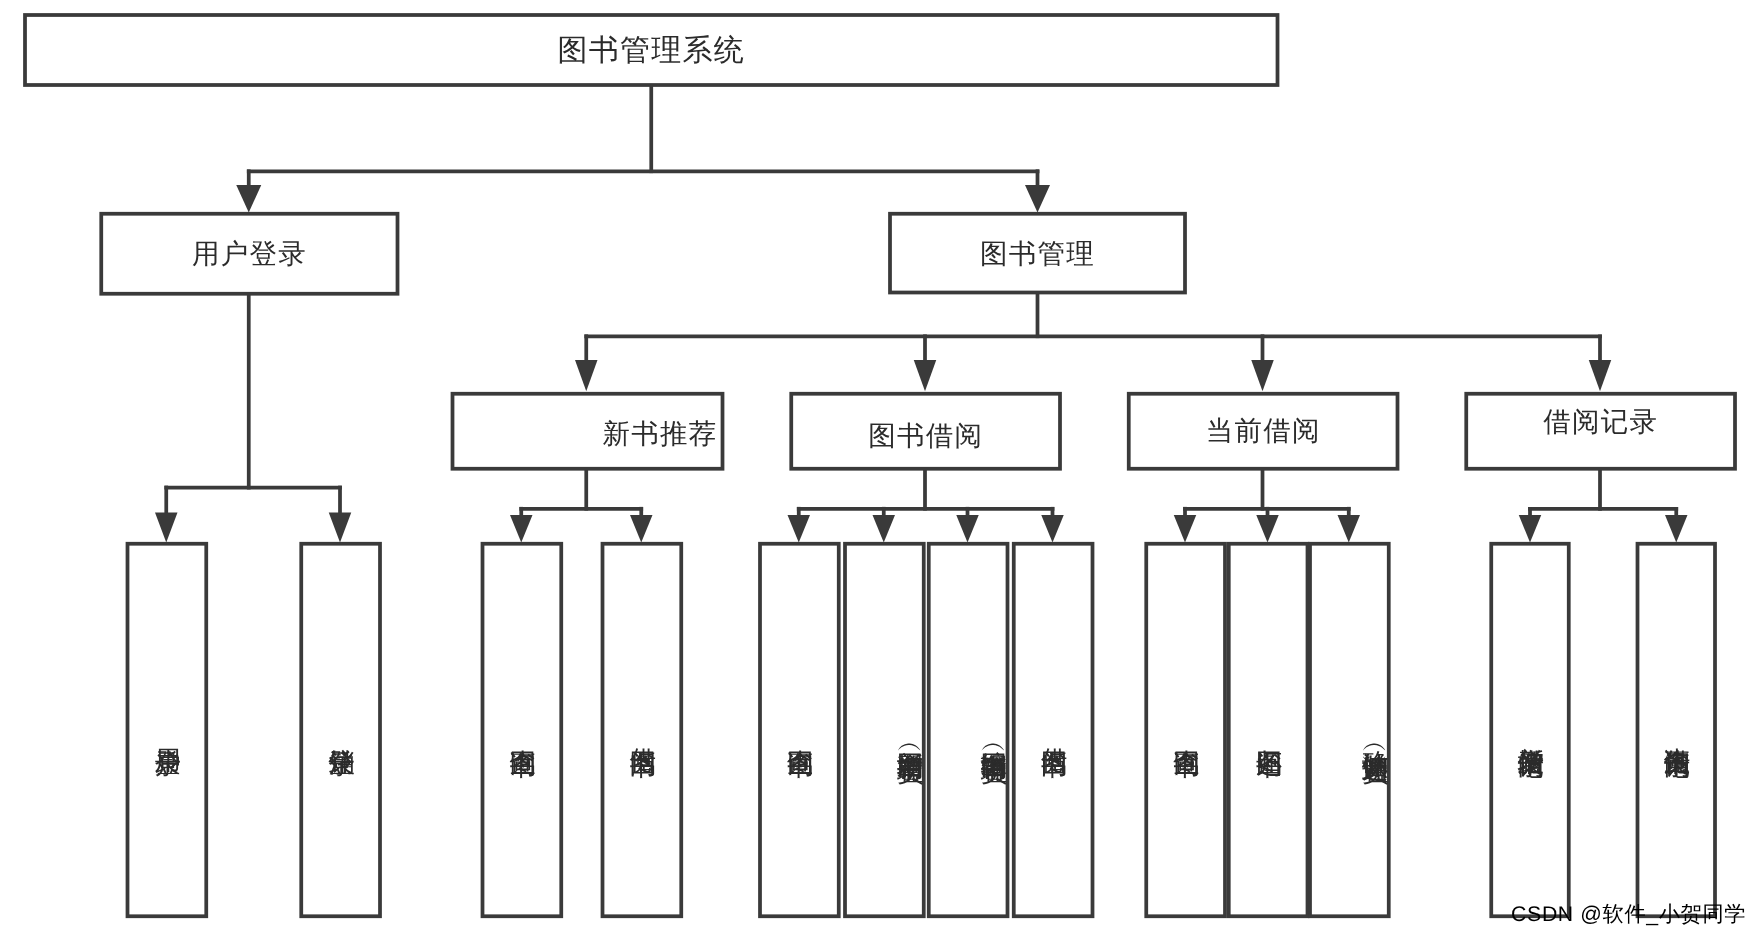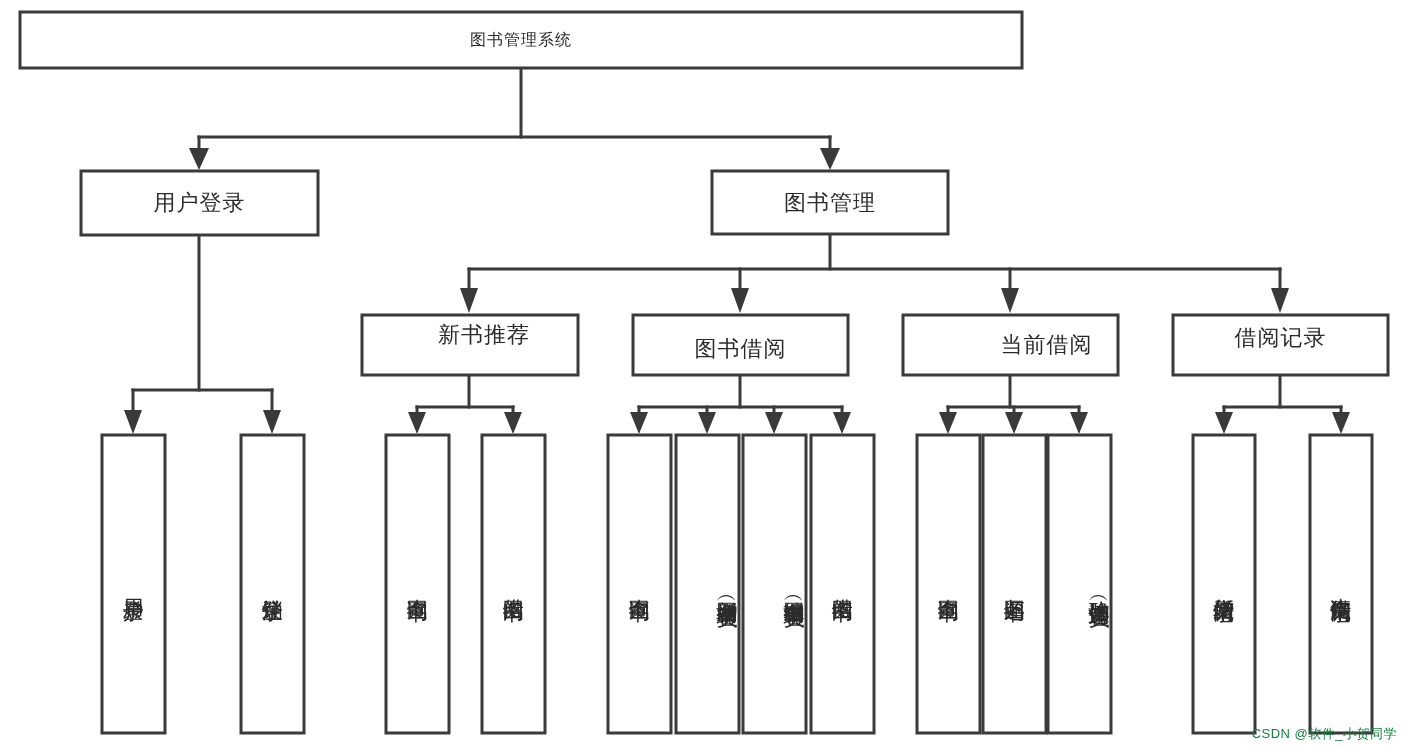--- a/index.html
+++ b/index.html
@@ -67,22 +67,22 @@
     align-items: center;
     justify-content: center;
     letter-spacing: 1px;
     pointer-events: none;
   }
   #watermark {
     position: absolute;
     right: 8px;
     bottom: 4px;
     font-family: "Liberation Sans", "DejaVu Sans", sans-serif;
-    font-size: 13px;
-    color: #15803d;
+    font-size: 17px;
+    color: #000000;
     letter-spacing: 0.5px;
     white-space: nowrap;
   }
 </style>
 </head>
 <body>
 
 <div id="diagram-root">
 
   <svg class="diagram" viewBox="0 0 1405 747">
@@ -173,28 +173,28 @@
 
       <rect class="node-rect" x="917" y="435" width="63" height="298"></rect>
       <rect class="node-rect" x="983" y="435" width="63" height="298"></rect>
       <rect class="node-rect" x="1048" y="435" width="63" height="298"></rect>
 
       <rect class="node-rect" x="1193" y="435" width="62" height="298"></rect>
       <rect class="node-rect" x="1310" y="435" width="62" height="298"></rect>
     </g>
   </svg>
 
-  <div class="hlabel" style="left:20px; top:12px; width:1002px; height:56px; font-size:16px;">图书管理系统</div>
+  <div class="hlabel" style="left:20px; top:12px; width:1002px; height:56px; font-size:24px;">图书管理系统</div>
 
   <div class="hlabel" style="left:81px; top:171px; width:237px; height:64px;">用户登录</div>
   <div class="hlabel" style="left:712px; top:171px; width:236px; height:63px;border-radius:18px;">图书管理</div>
 
-  <div class="hlabel" style="left:362px; top:305px; width:244px; height:60px;">新书推荐</div>
+  <div class="hlabel" style="left:362px; top:317px; width:244px; height:60px;padding-left:44px;">新书推荐</div>
   <div class="hlabel" style="left:633px; top:315px; width:215px; height:68px;">图书借阅</div>
-  <div class="hlabel" style="left:903px; top:315px; width:215px; height:60px;padding-left:36px;">当前借阅</div>
+  <div class="hlabel" style="left:903px; top:315px; width:215px; height:60px;">当前借阅</div>
   <div class="hlabel" style="left:1173px; top:315px; width:215px; height:45px;">借阅记录</div>
 
   <div class="vlabel" style="left:102px; top:435px; width:63px; height:298px;">用户登录</div>
   <div class="vlabel" style="left:241px; top:435px; width:63px; height:298px;">注销登录</div>
 
   <div class="vlabel" style="left:386px; top:435px; width:63px; height:298px;">查询图书</div>
   <div class="vlabel" style="left:482px; top:435px; width:63px; height:298px;">借阅图书</div>
 
   <div class="vlabel" style="left:608px; top:435px; width:63px; height:298px;">查询图书</div>
   <div class="vlabel" style="left:676px; top:435px; width:63px; height:298px; align-items:flex-start; padding-top:8px; box-sizing:border-box;">新增图书（管理员）</div>

